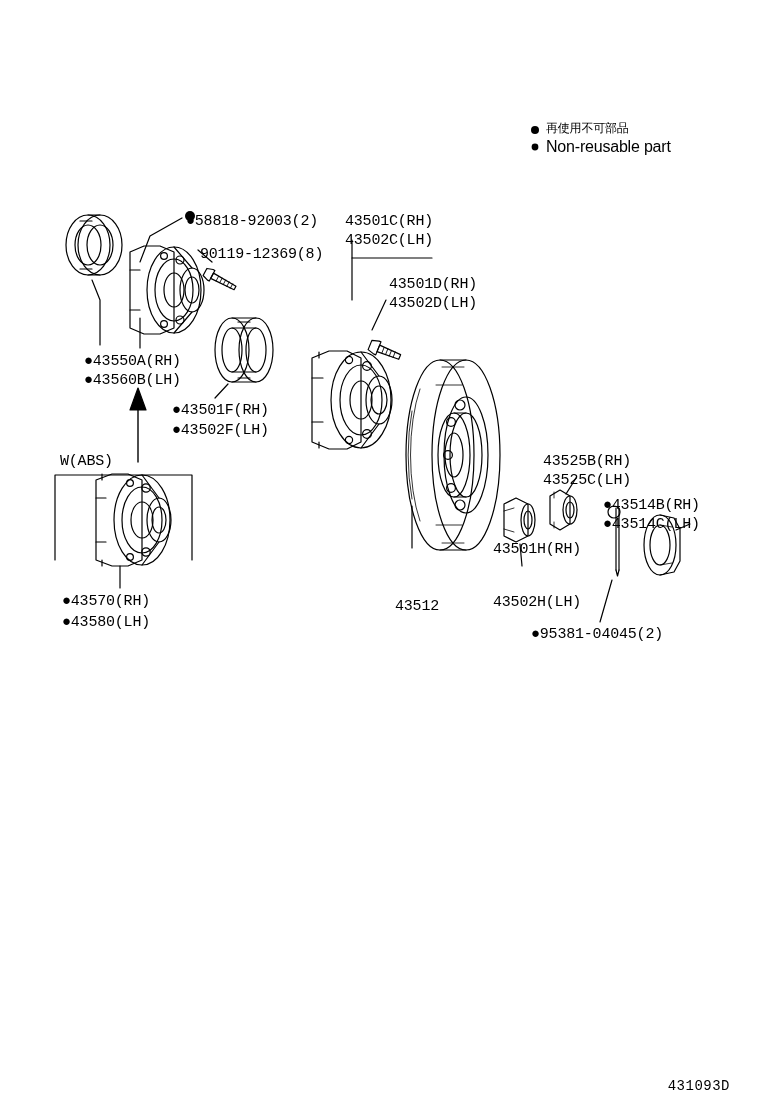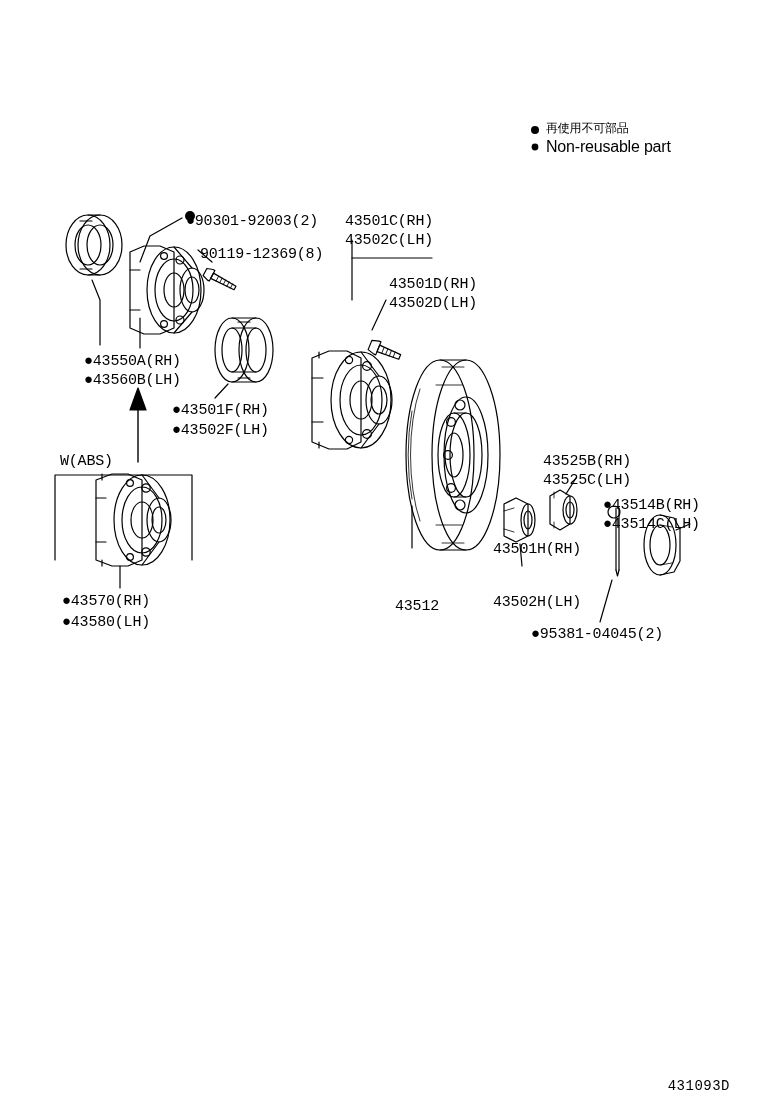--- a/index.html
+++ b/index.html
@@ -235,21 +235,21 @@
       </g>
       <path d="M690,524 L676,530"></path>
 
     </g>
   </svg>
 
 
   <div class="lbl cjk" style="left:546px; top:121px;">再使用不可部品</div>
   <div class="lbl tiny" style="left:546px; top:140px;">Non-reusable part</div>
 
-  <div class="lbl" style="left:186px; top:212px;">●90301-92003(2)</div>
+  <div class="lbl" style="left:186px; top:212px;">●58818-92003(2)</div>
   <div class="lbl" style="left:200px; top:245px;">90119-12369(8)</div>
   <div class="lbl" style="left:345px; top:212px;">43501C(RH)</div>
   <div class="lbl" style="left:345px; top:231px;">43502C(LH)</div>
   <div class="lbl" style="left:389px; top:275px;">43501D(RH)</div>
   <div class="lbl" style="left:389px; top:294px;">43502D(LH)</div>
   <div class="lbl" style="left:84px; top:352px;">●43550A(RH)</div>
   <div class="lbl" style="left:84px; top:371px;">●43560B(LH)</div>
   <div class="lbl" style="left:172px; top:401px;">●43501F(RH)</div>
   <div class="lbl" style="left:172px; top:421px;">●43502F(LH)</div>
 

